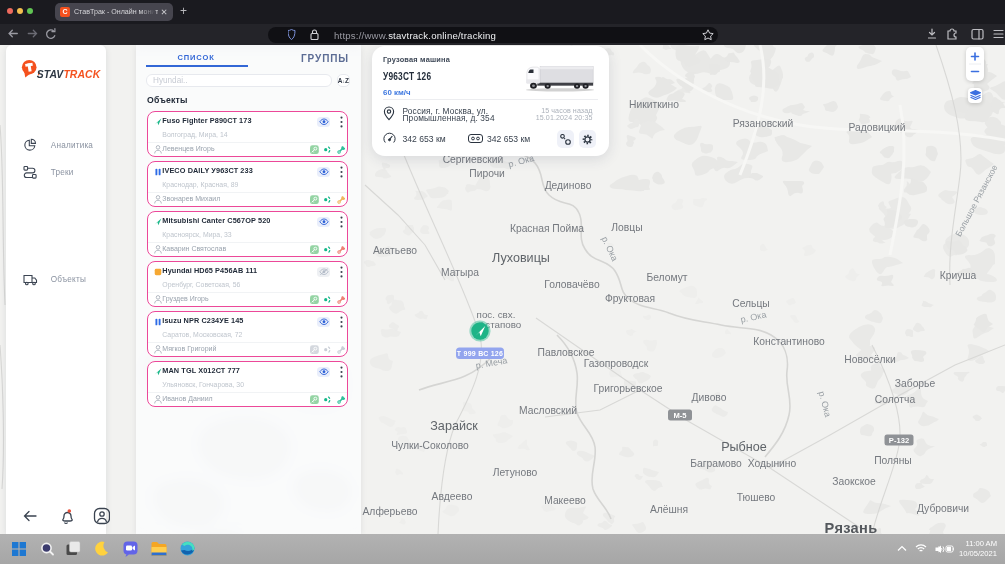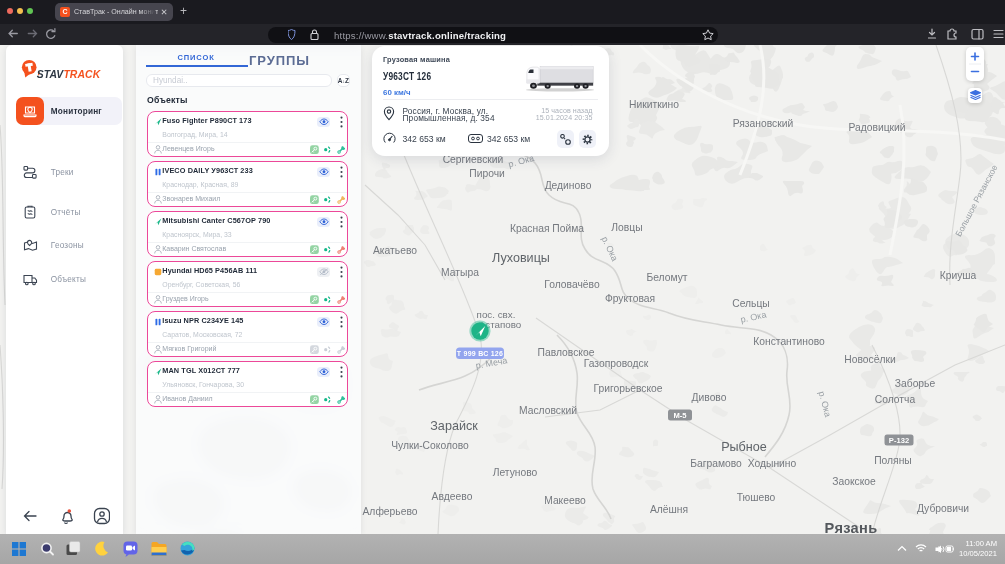--- a/index.html
+++ b/index.html
@@ -14,39 +14,39 @@
   #tab { left:55px; top:3px; width:118px; height:18px; background:#46454e; border-radius:5px; overflow:hidden; }
   #tab .fav { position:absolute; left:5px; top:4px; width:10px; height:10px; border-radius:2px; background:#f4511e; color:#fff; font-size:7px; font-weight:bold; text-align:center; line-height:10px; }
   #tab .ttl { position:absolute; left:19px; top:5px; width:84px; font-size:7.1px; color:#d6d6da; white-space:nowrap; overflow:hidden; }
   #tab .fade { position:absolute; left:86px; top:0; width:14px; height:18px; background:linear-gradient(90deg, rgba(70,69,78,0), #46454e); }
   #tab .x { position:absolute; right:4px; top:4px; width:10px; height:10px; color:#c9c9cd; font-size:8.5px; line-height:10px; text-align:center; }
   #newtab { left:177px; top:5px; width:13px; height:13px; color:#b9b9bd; font-size:12px; line-height:13px; text-align:center; }
 
   #navbar { left:0; top:24px; width:1005px; height:21px; background:#242429; }
   #urlbox { left:268px; top:26.5px; width:450px; height:16px; background:#101014; border-radius:8px; }
   #urltxt { left:334px; top:30px; font-size:9.6px; color:#9b9ba3; letter-spacing:.2px; }
-  #urltxt b { color:#eff0f2; font-weight:bold; }
+  #urltxt b { color:#eff0f2; font-weight:normal; }
 
   
   #app { left:0; top:45px; width:1005px; height:489px; background:#f2f2f0; overflow:hidden; }
 
   
-  #sidebar { left:6px; top:0px; width:117px; height:489px; background:#fff; border-radius:6px 6px 0 0; box-shadow:0 1px 6px rgba(50,60,80,.12); }
+  #sidebar { left:6px; top:0px; width:100px; height:489px; background:#fff; border-radius:6px 6px 0 0; box-shadow:0 1px 6px rgba(50,60,80,.12); }
   .mi { position:absolute; left:10px; width:106px; height:28px; }
   .mi .lbl { position:absolute; left:34.8px; top:50%; transform:translateY(-50%); font-size:8.2px; color:#8b93a1; letter-spacing:.2px; white-space:nowrap; }
   .mi.active { background:#f2f2f9; border-radius:7px; }
   .mi.active .lbl { color:#2b3340; font-weight:bold; }
   .mi .ibox { position:absolute; left:0; top:0; width:28px; height:28px; }
   .mi.active .ibox { background:#f4511e; border-radius:7px; }
   .mi svg { position:absolute; left:7px; top:7px; }
 
   
   #listpanel { left:136px; top:0; width:224.5px; height:489px; background:rgba(251,252,254,.8); backdrop-filter:blur(5px); box-shadow:0 1px 6px rgba(50,60,80,.10); }
   #tabs .t1 { position:absolute; left:0; top:8px; width:120px; text-align:center; font-size:7.5px; font-weight:bold; letter-spacing:0.9px; color:#3367d6; }
-  #tabs .t2 { position:absolute; left:113px; top:8px; width:100px; text-align:left; font-size:13px; font-weight:bold; letter-spacing:0.9px; color:#5c6c94; }
+  #tabs .t2 { position:absolute; left:113px; top:8px; width:100px; text-align:right; font-size:10px; font-weight:bold; letter-spacing:0.9px; color:#5c6c94; }
   #tabs .ul { position:absolute; left:10px; top:20px; width:102px; height:1.6px; background:#3367d6; }
   #search { position:absolute; left:10px; top:29px; width:186px; height:12.8px; background:#fff; border:1px solid #e7e9ee; border-radius:6px; font-size:8.2px; color:#c8ccd4; line-height:11.5px; padding-left:6px; }
   #azbtn { position:absolute; left:200.5px; top:29px; width:13.8px; height:12.8px; background:#fff; border:1px solid #e7e9ee; border-radius:5px; font-size:6.5px; font-weight:bold; color:#333b48; text-align:center; line-height:12px; }
   #objh { position:absolute; left:11px; top:50px; font-size:8.7px; font-weight:bold; color:#222b38; letter-spacing:.2px; }
 
   .card { position:absolute; left:10.5px; width:201.5px; height:46px; background:#fff; border:1px solid #ec4899; border-radius:8px; }
   .card .vtit { position:absolute; left:14.8px; top:4.6px; font-size:7.3px; font-weight:bold; color:#222c3a; letter-spacing:.1px; white-space:nowrap; }
   .card .vaddr { position:absolute; left:14.8px; top:19px; font-size:6.9px; color:#bfc5cd; }
   .card .vdrv { position:absolute; left:14.8px; top:33.9px; font-size:7px; color:#9aa3ae; }
   .card .divl { position:absolute; left:0px; top:30px; width:100%; height:1px; background:#f1f3f5; }
@@ -477,50 +477,34 @@
           <circle cx="14.2" cy="10.2" r="7.3" fill="#f4511e"></circle>
           <path d="M9.2 14.8 L10.3 20.6 L15.4 16.6 Z" fill="#f4511e"></path>
           <g transform="rotate(-9 14 10)">
             <rect x="10.6" y="6.4" width="7.4" height="2.9" fill="#fff"></rect>
             <rect x="12.9" y="6.4" width="3" height="8.3" fill="#fff"></rect>
           </g>
           <path d="M23.2 14.2 q1.8 0 1.6 1.8 q-0.2 1.6 -1.9 2.6" fill="#f4511e"></path>
         </g>
         <text x="21.8" y="20.9" font-family="Liberation Sans, sans-serif" font-size="10.4" font-weight="bold" font-style="italic" letter-spacing="0.1" fill="#2e3844">STAV<tspan fill="#f4511e">TRACK</tspan></text>
       </svg>
-      <div class="mi active" style="top:52px">
-        <div class="ibox"></div>
-        <svg width="14" height="14" viewBox="0 0 14 14" fill="none" stroke="#fff" stroke-width="1.1">
-          <path d="M2.5 3 v6 h9 v-6 z M1 11 h12 v0.8 a0.8 0.8 0 0 1 -0.8 0.8 h-10.4 a0.8 0.8 0 0 1 -0.8 -0.8 z"></path>
-          <path d="M7 3.2 a2.2 2.2 0 0 1 2.2 2.2 c0 1.6 -2.2 3.2 -2.2 3.2 s-2.2 -1.6 -2.2 -3.2 a2.2 2.2 0 0 1 2.2 -2.2 z"></path>
-        </svg>
-        <div class="lbl">Мониторинг</div>
+      <div class="mi" style="top:85.5px">
+        <svg width="14" height="14" viewBox="0 0 14 14" fill="none" stroke="#3c4553" stroke-width="1.1">
+          <path d="M6.3 2.2 a5 5 0 1 0 5.5 5.5 h-5.5 z"></path>
+          <path d="M8.3 1.2 a4.2 4.2 0 0 1 4.2 4.2 h-4.2 z"></path>
+        </svg>
+        <div class="lbl">Аналитика</div>
       </div>
       <div class="mi" style="top:113px">
         <svg width="15" height="15" viewBox="0 0 15 15" fill="none" stroke="#3c4553" stroke-width="1.1">
           <rect x="1" y="1.5" width="3.6" height="3.6" rx="0.8"></rect>
           <rect x="9.5" y="9.5" width="3.6" height="3.6" rx="0.8"></rect>
           <path d="M4.6 3.3 h5 a2.3 2.3 0 0 1 0 4.6 h-6 a2.3 2.3 0 0 0 0 4.6 h5.9"></path>
         </svg>
         <div class="lbl">Треки</div>
-      </div>
-      <div class="mi" style="top:152.5px">
-        <svg width="14" height="14" viewBox="0 0 14 14" fill="none" stroke="#3c4553" stroke-width="1.1">
-          <rect x="2.2" y="2" width="9.6" height="11" rx="1.5"></rect>
-          <path d="M5 2.2 v-0.9 h4 v0.9"></path>
-          <path d="M4.8 6 c0.8 -0.8 1.6 0.8 2.4 0 s1.6 0.8 2.2 0 M4.8 9 c0.8 -0.8 1.6 0.8 2.4 0 s1.6 0.8 2.2 0"></path>
-        </svg>
-        <div class="lbl">Отчёты</div>
-      </div>
-      <div class="mi" style="top:186px">
-        <svg width="15" height="15" viewBox="0 0 15 15" fill="none" stroke="#3c4553" stroke-width="1.1">
-          <path d="M1.5 5 L5.5 3.8 L9.5 5.4 L13.5 4 L13.5 11 L9.5 12.2 L5.5 10.6 L1.5 11.8 Z"></path>
-          <path d="M4.5 4.5 a2.1 2.1 0 0 1 4.2 0 c0 1.5 -2.1 3 -2.1 3 s-2.1 -1.5 -2.1 -3 z" fill="#fff"></path>
-        </svg>
-        <div class="lbl">Геозоны</div>
       </div>
       <div class="mi" style="top:219.5px">
         <svg width="15" height="15" viewBox="0 0 15 15" fill="none" stroke="#3c4553" stroke-width="1.1">
           <path d="M1 3.5 h8 v7 h-8 z M9 6 h2.8 l1.7 2.2 v2.3 h-4.5"></path>
           <circle cx="3.8" cy="11.5" r="1.3"></circle>
           <circle cx="11" cy="11.5" r="1.3"></circle>
         </svg>
         <div class="lbl">Объекты</div>
       </div>
       <svg class="abs" style="left:16px;top:462px" width="88" height="18" viewBox="0 0 88 18" fill="none" stroke="#3a4350" stroke-width="1.3">
@@ -627,21 +611,21 @@
           <circle cx="7.7" cy="3.3" r="2.5" fill="#f0b55c"></circle>
           <line x1="8.5" y1="2.5" x2="11" y2="0" stroke="#fff" stroke-width="2.6"></line>
           <line x1="6.8" y1="4.2" x2="3.5" y2="7.5" stroke="#f0b55c" stroke-width="1.9"></line>
           <circle cx="2.6" cy="8.4" r="1.5" fill="none" stroke="#f0b55c" stroke-width="1.3"></circle>
         </svg>
       </div>
 <div class="card" style="top:165.5px">
         <svg class="sic" viewBox="0 0 11 11">
           <path d="M0.8 8.8 L10 0.8 L6 9.8 L4.8 6 Z" fill="#1eb98c"></path>
         </svg>
-        <div class="vtit">Mitsubishi Canter С567ОР 790</div>
+        <div class="vtit">Mitsubishi Canter С567ОР 520</div>
         <div class="eye">
           <svg style="position:absolute;left:1.5px;top:1.5px" width="10" height="7.5" viewBox="0 0 12 8">
             <path d="M1 4 C2.6 1.6 4.2 0.7 6 0.7 C7.8 0.7 9.4 1.6 11 4 C9.4 6.4 7.8 7.3 6 7.3 C4.2 7.3 2.6 6.4 1 4 Z" fill="none" stroke="#2f63d8" stroke-width="1.1"></path>
             <circle cx="6" cy="4" r="1.7" fill="#2f63d8"></circle>
           </svg>
         </div>
         <svg class="keb" viewBox="0 0 3 12">
           <circle cx="1.5" cy="1.6" r="1.05" fill="#39424e"></circle>
           <circle cx="1.5" cy="6" r="1.05" fill="#39424e"></circle>
           <circle cx="1.5" cy="10.4" r="1.05" fill="#39424e"></circle>

